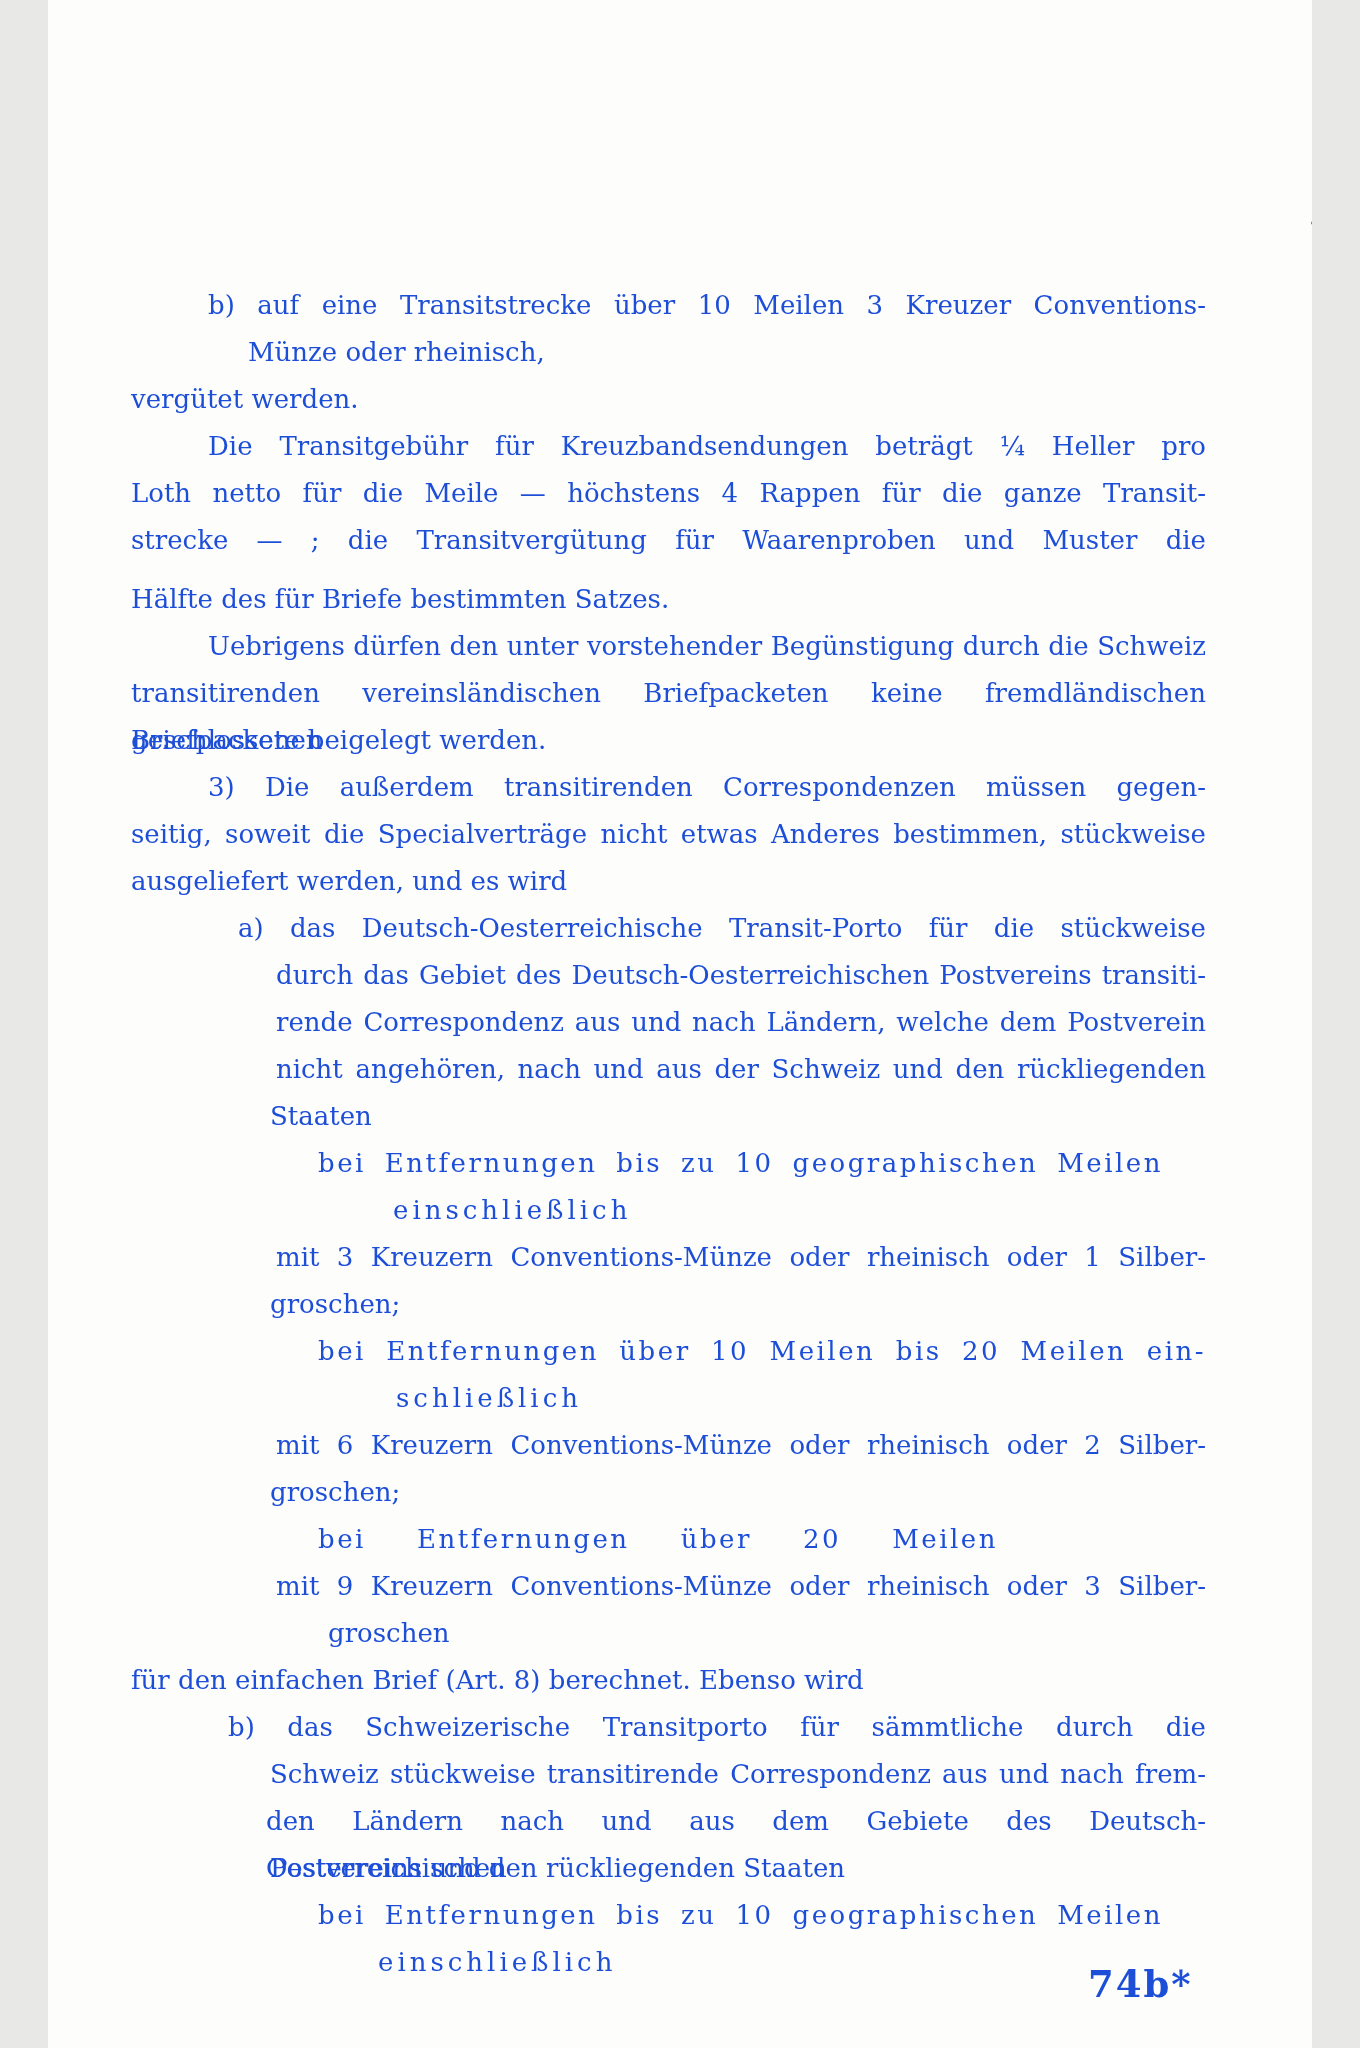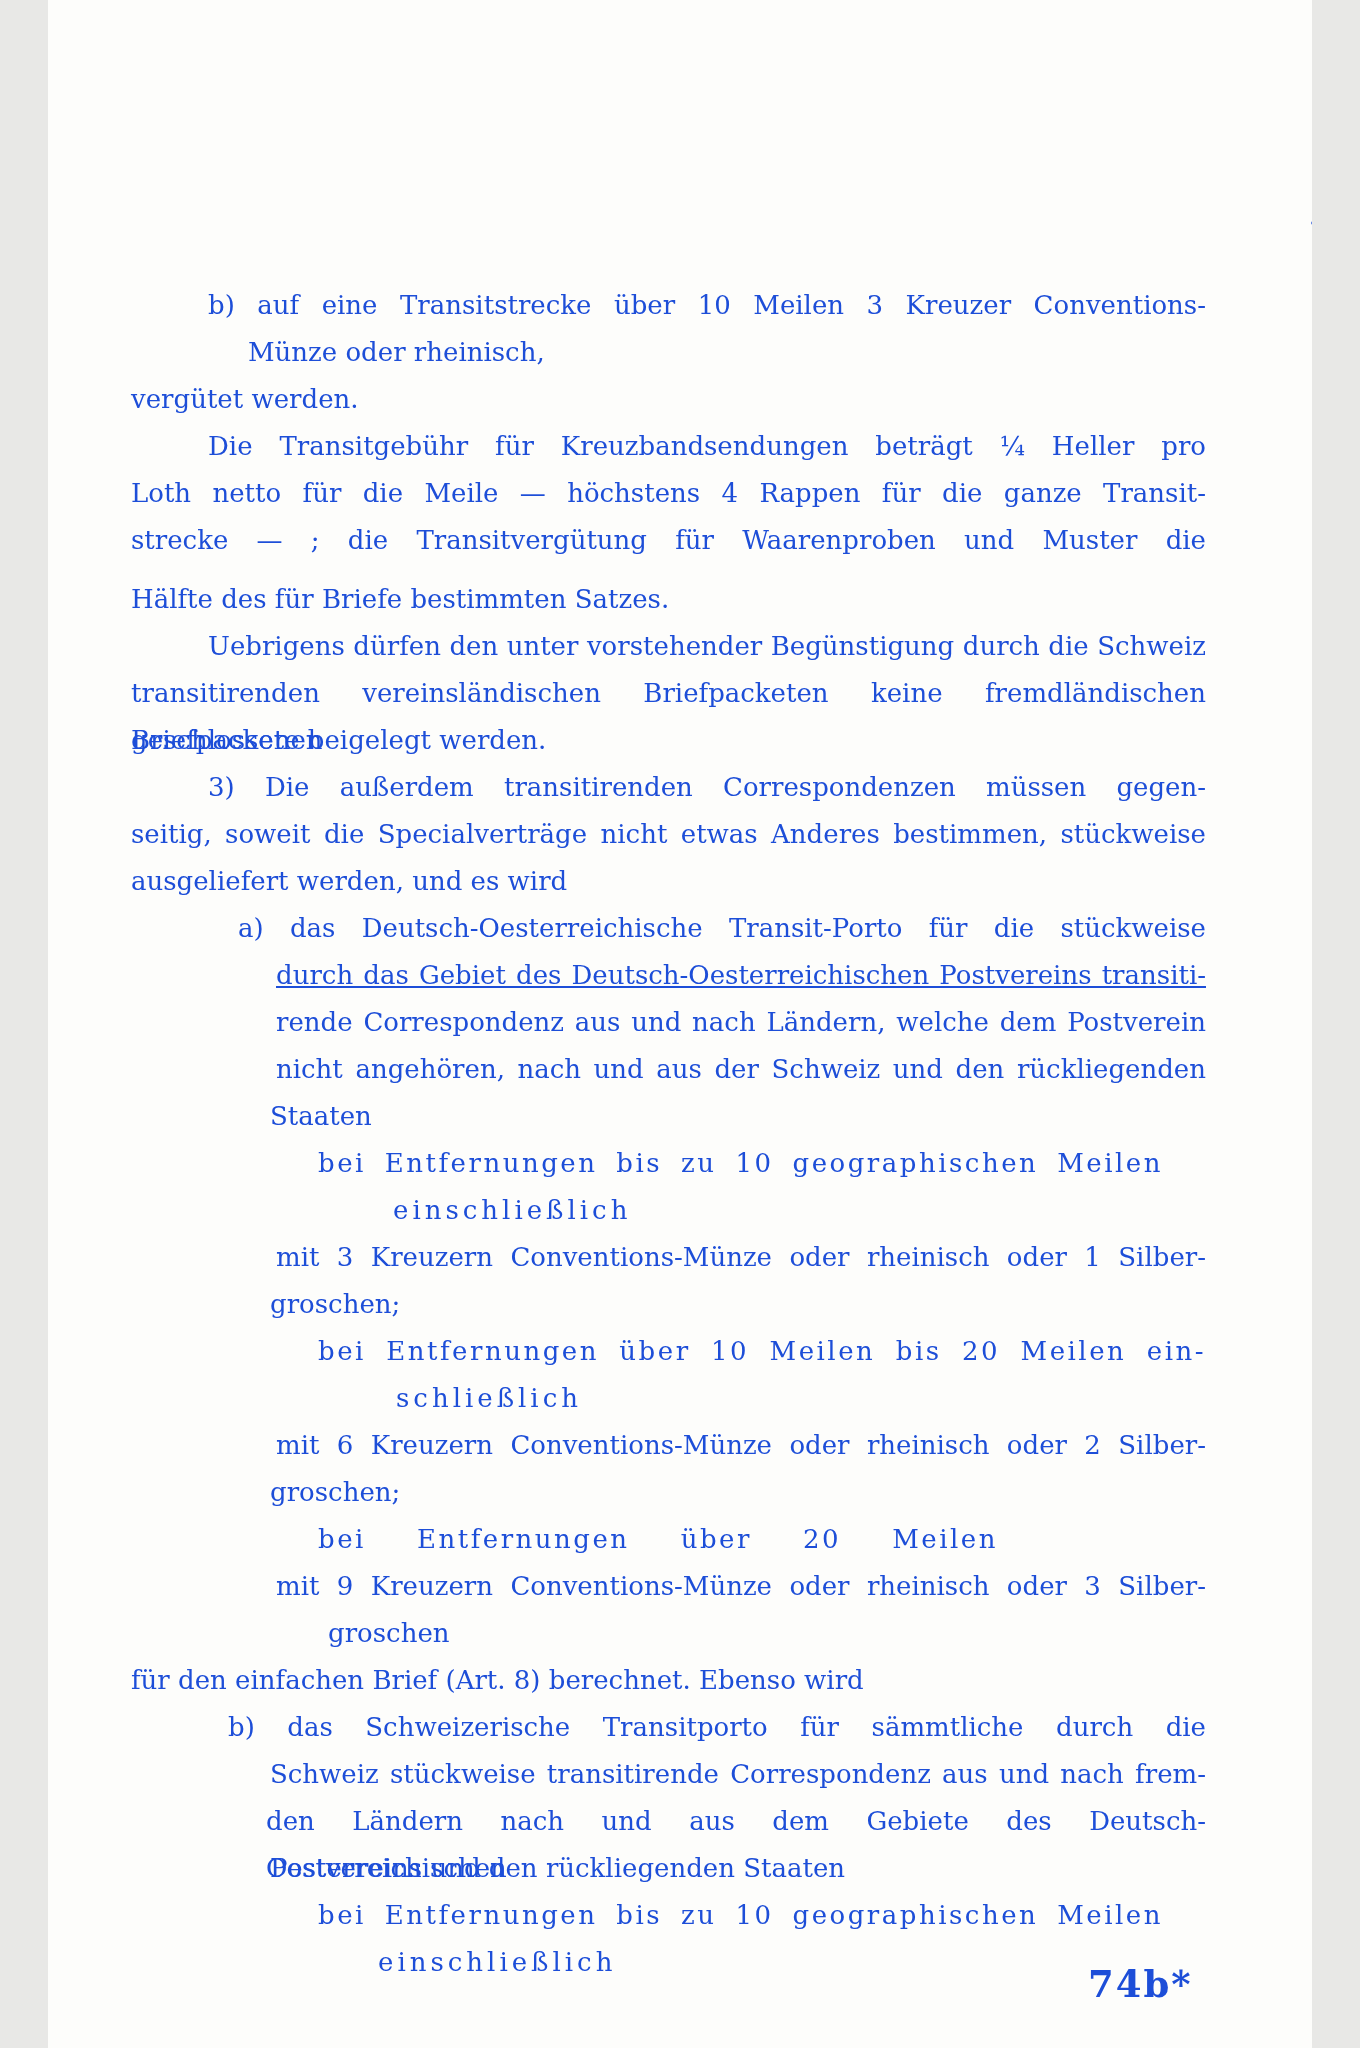--- a/index.html
+++ b/index.html
@@ -64,21 +64,21 @@
     <div class="ln j" style="margin-left:83px;width:1075px;">Loth netto für die Meile — höchstens 4 Rappen für die ganze Transit-</div>
     <div class="ln j" style="margin-left:83px;width:1075px;">strecke — ; die Transitvergütung für Waarenproben und Muster die</div>
     <div class="ln" style="margin-left:83px;margin-top:12px;">Hälfte des für Briefe bestimmten Satzes.</div>
     <div class="ln j" style="margin-left:160px;width:998px;">Uebrigens dürfen den unter vorstehender Begünstigung durch die Schweiz</div>
     <div class="ln j" style="margin-left:83px;width:1075px;">transitirenden vereinsländischen Briefpacketen keine fremdländischen geschlossenen</div>
     <div class="ln" style="margin-left:83px;">Briefpackete beigelegt werden.</div>
     <div class="ln j" style="margin-left:160px;width:998px;">3) Die außerdem transitirenden Correspondenzen müssen gegen-</div>
     <div class="ln j" style="margin-left:83px;width:1075px;">seitig, soweit die Specialverträge nicht etwas Anderes bestimmen, stückweise</div>
     <div class="ln" style="margin-left:83px;">ausgeliefert werden, und es wird</div>
     <div class="ln j" style="margin-left:190px;width:968px;">a) das Deutsch-Oesterreichische Transit-Porto für die stückweise</div>
-    <div class="ln j" style="margin-left:228px;width:930px;text-decoration:underline;">durch das Gebiet des Deutsch-Oesterreichischen Postvereins transiti-</div>
+    <div class="ln j" style="margin-left:228px;width:930px;">durch das Gebiet des Deutsch-Oesterreichischen Postvereins transiti-</div>
     <div class="ln j" style="margin-left:228px;width:930px;">rende Correspondenz aus und nach Ländern, welche dem Postverein</div>
     <div class="ln j" style="margin-left:228px;width:930px;">nicht angehören, nach und aus der Schweiz und den rückliegenden</div>
     <div class="ln" style="margin-left:222px;">Staaten</div>
     <div class="ln j sp" style="margin-left:270px;width:845px;">bei Entfernungen bis zu 10 geographischen Meilen</div>
     <div class="ln spx" style="margin-left:345px;">einschließlich</div>
     <div class="ln j" style="margin-left:228px;width:930px;">mit 3 Kreuzern Conventions-Münze oder rheinisch oder 1 Silber-</div>
     <div class="ln" style="margin-left:222px;">groschen;</div>
     <div class="ln j sp" style="margin-left:270px;width:888px;">bei Entfernungen über 10 Meilen bis 20 Meilen ein-</div>
     <div class="ln spx" style="margin-left:348px;">schließlich</div>
     <div class="ln j" style="margin-left:228px;width:930px;">mit 6 Kreuzern Conventions-Münze oder rheinisch oder 2 Silber-</div>

